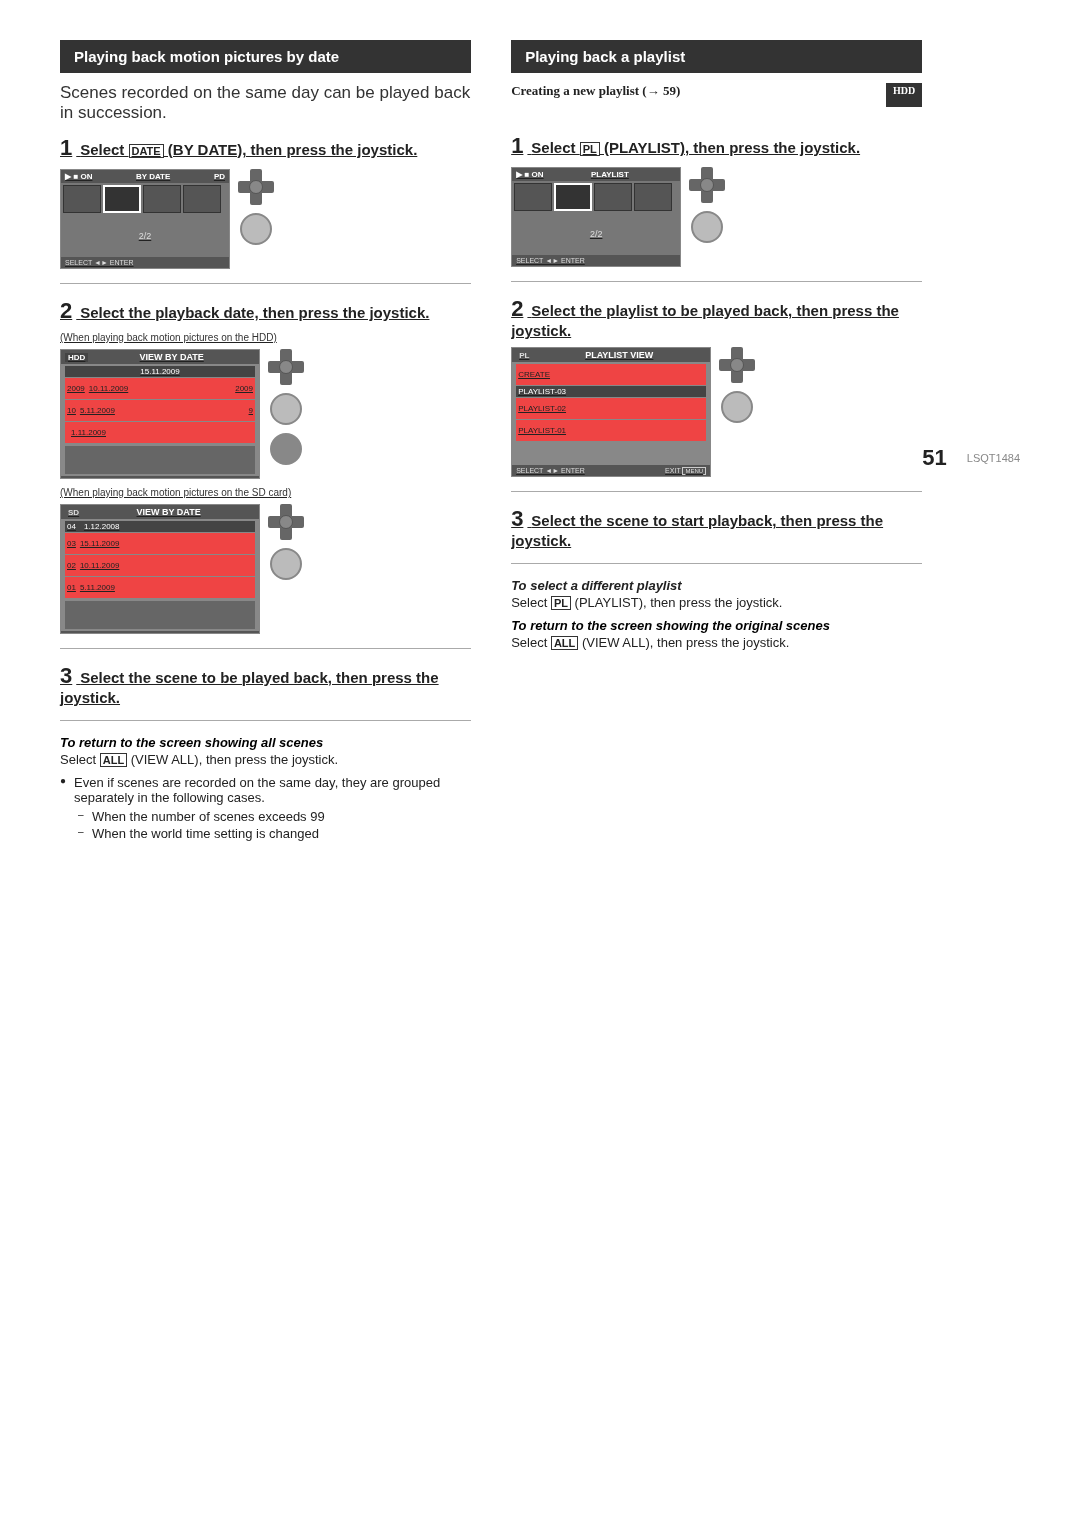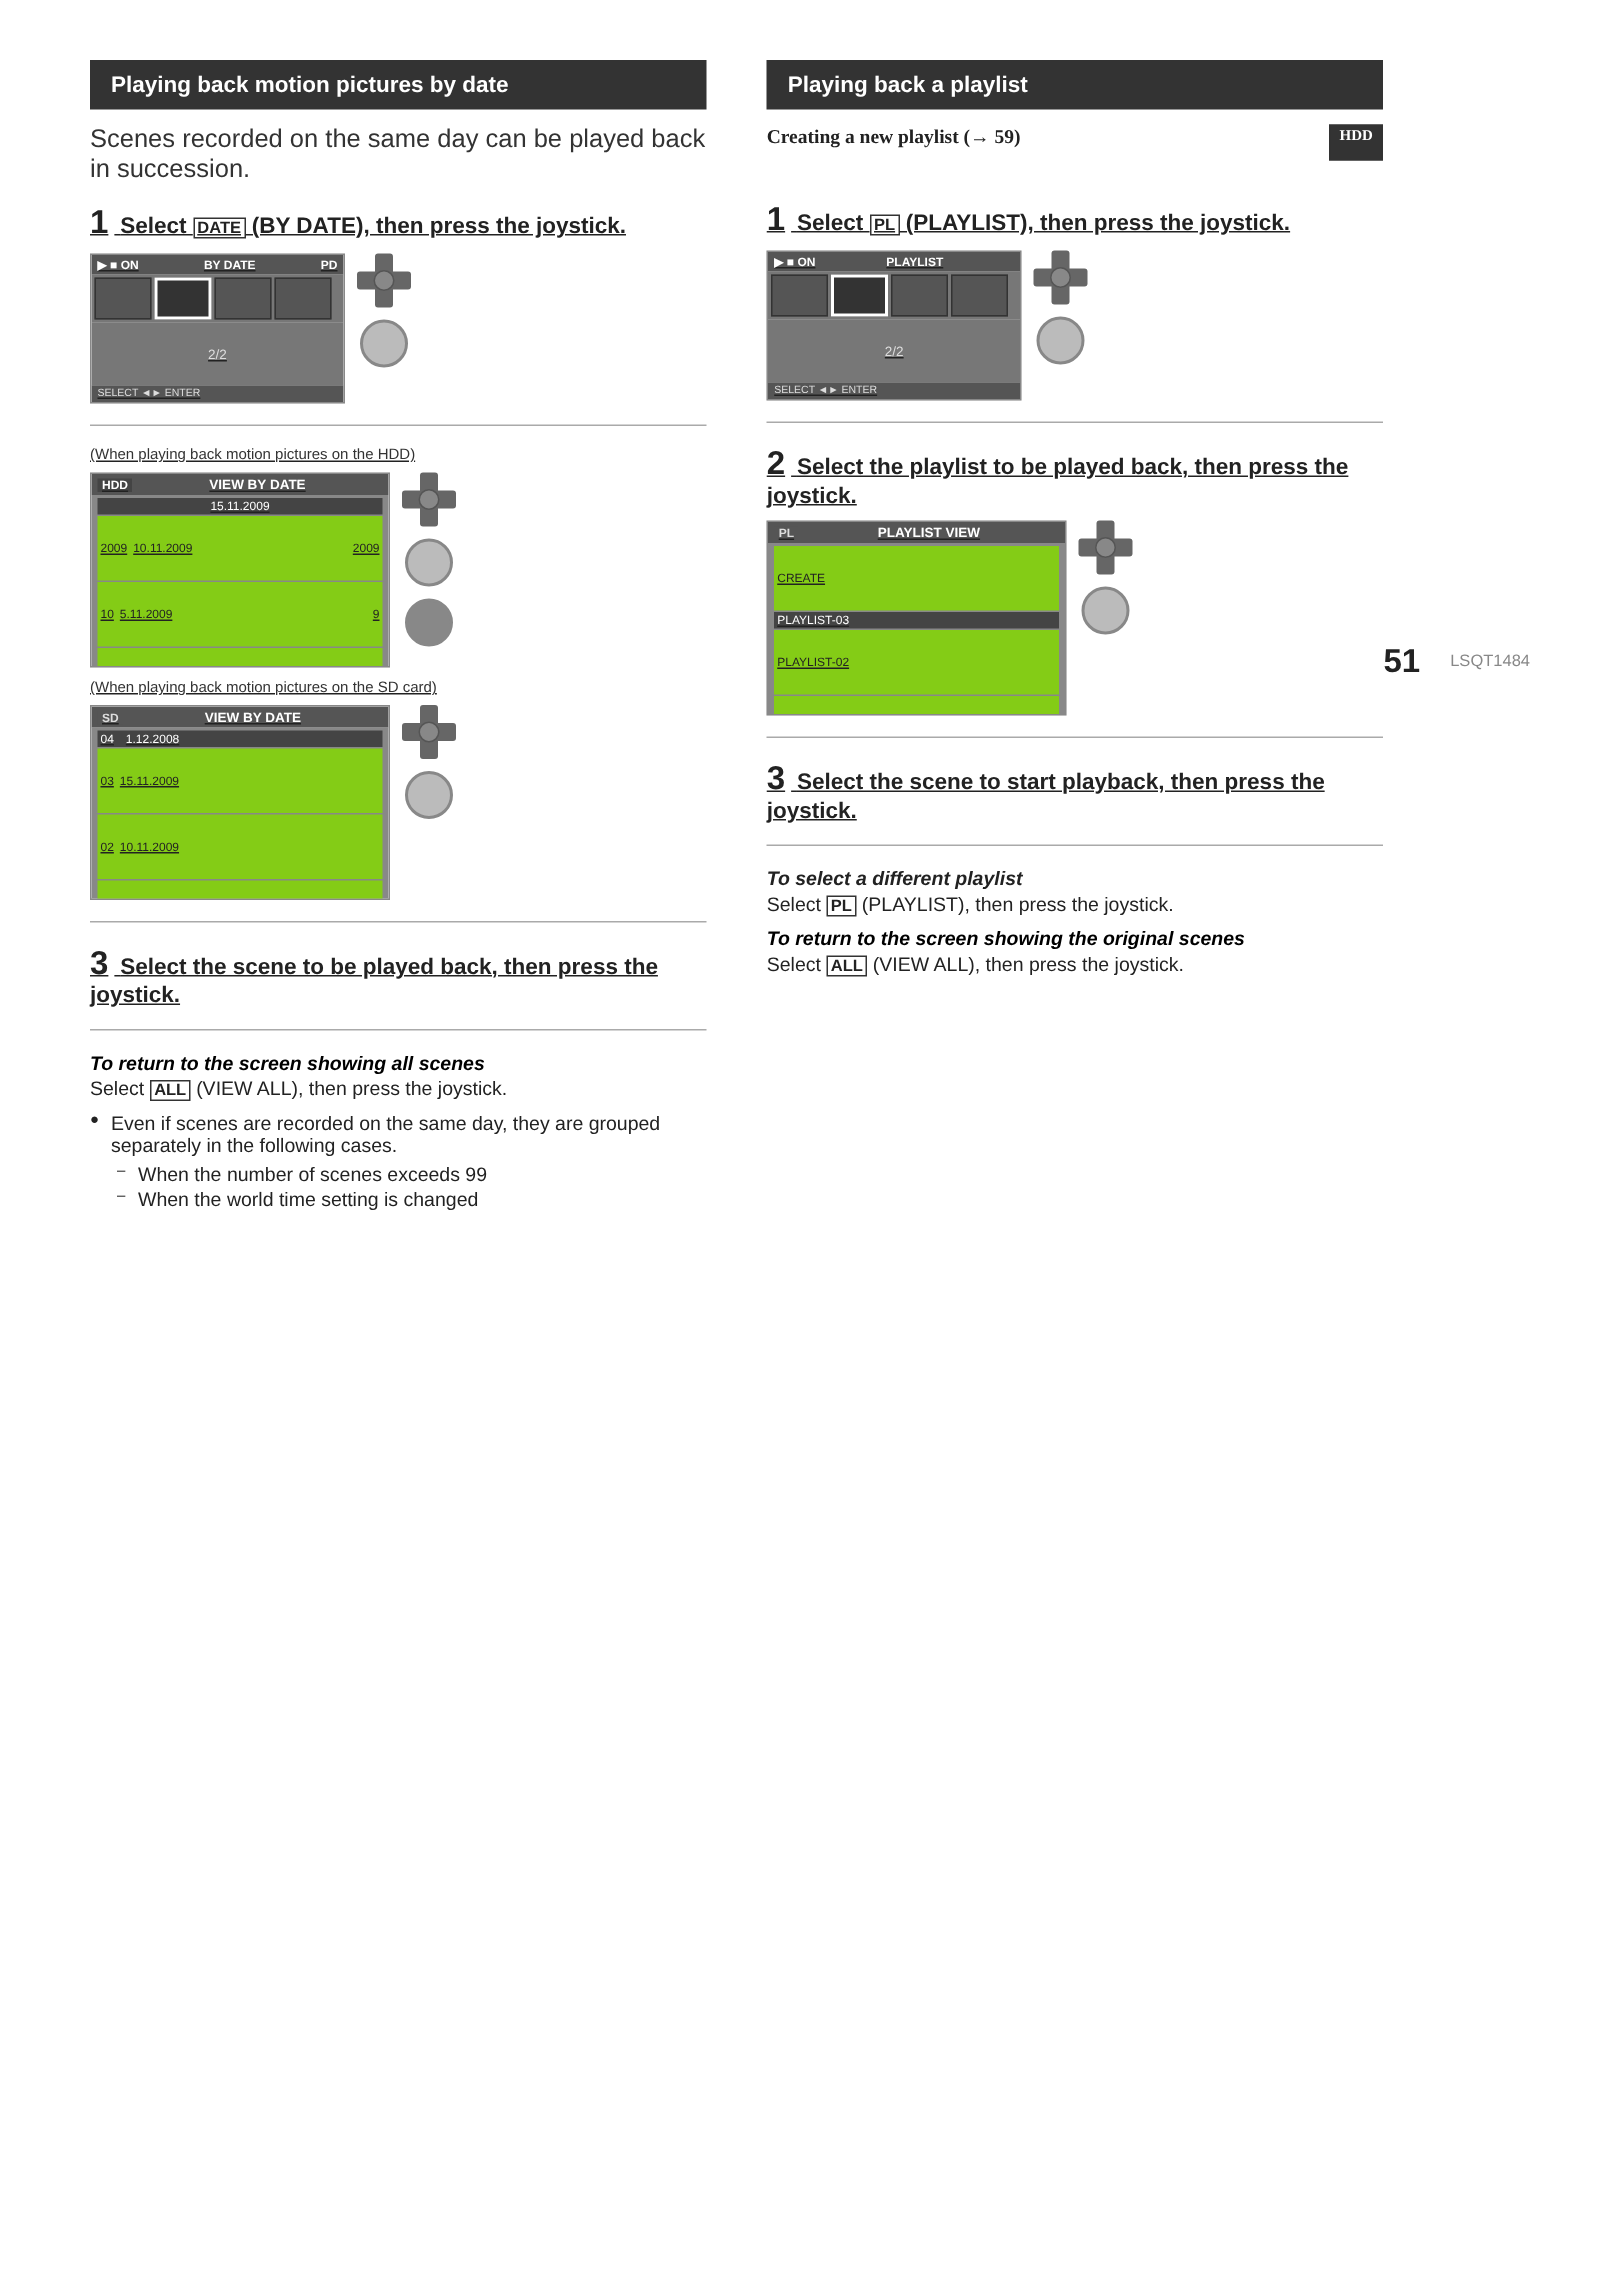--- a/index.html
+++ b/index.html
@@ -178,23 +178,23 @@
       flex-direction: column;
       gap: 1px;
     }
     .screen-highlight-row {
       background: #444;
       color: #fff;
       padding: 1px 2px;
       font-size: 8px;
     }
     .screen-normal-row {
-      background: #84cc16;
-      color: #222;
-      padding: 17px 2px;
+      background: #ef4444;
+      color: #222;
+      padding: 6px 2px;
       font-size: 8px;
       display: flex;
       gap: 4px;
     }
     .screen-bottom-bar {
       background: #555;
       color: #ddd;
       font-size: 7px;
       padding: 2px 4px;
       display: flex;
@@ -308,20 +308,24 @@
               <div style="position:absolute;width:14px;height:14px;border-radius:50%;background:#888;border:1.5px solid #555;left:11px;top:11px;"></div>
             </div>
             <div class="nav-circle"></div>
           </div>
         </div>
       </div>
 
       <hr class="divider">
 
       <div class="step-block">
+        <div class="step-text-block">
+          <span class="step-number">2</span>
+          <span class="step-text">Select the playback date, then press the joystick.</span>
+        </div>
 
         <p class="sub-note">(When playing back motion pictures on the HDD)</p>
         <div class="screen-pair">
           <div class="screen-img screen-medium">
             <div class="screen-ui">
               <div class="screen-title-bar">
                 <span style="background:#444;color:#fff;padding:0 3px;font-size:8px;">HDD</span>
                 <span style="font-weight:bold;font-size:9px;">VIEW BY DATE</span>
                 <span></span>
               </div>

